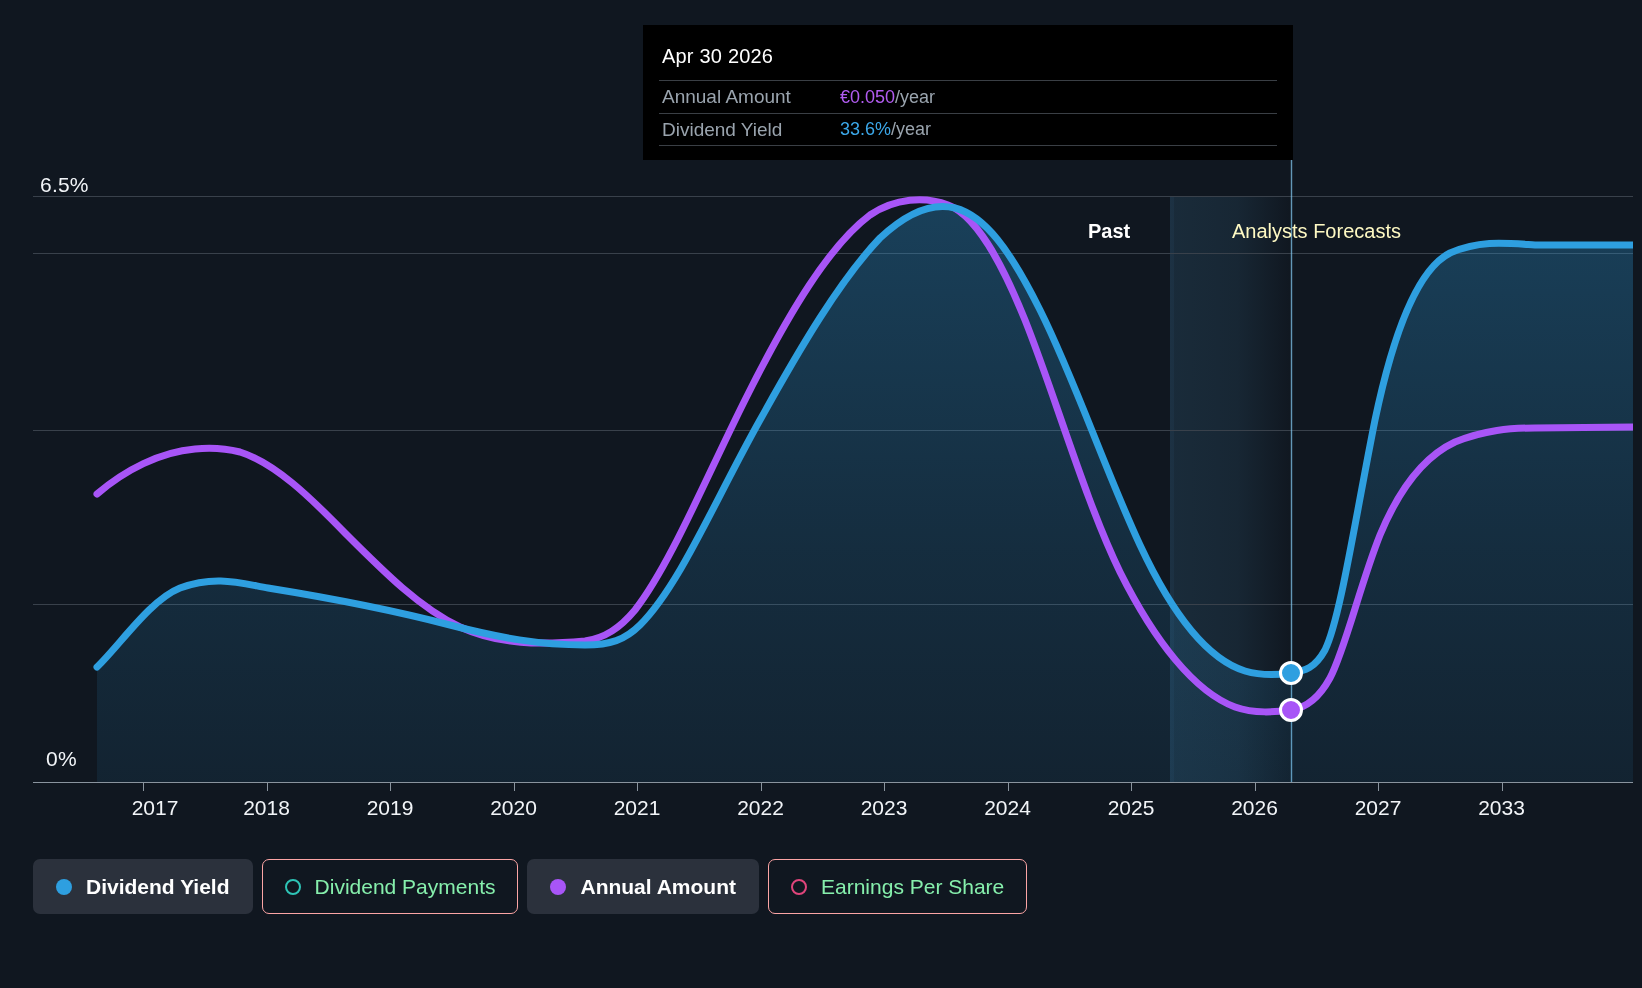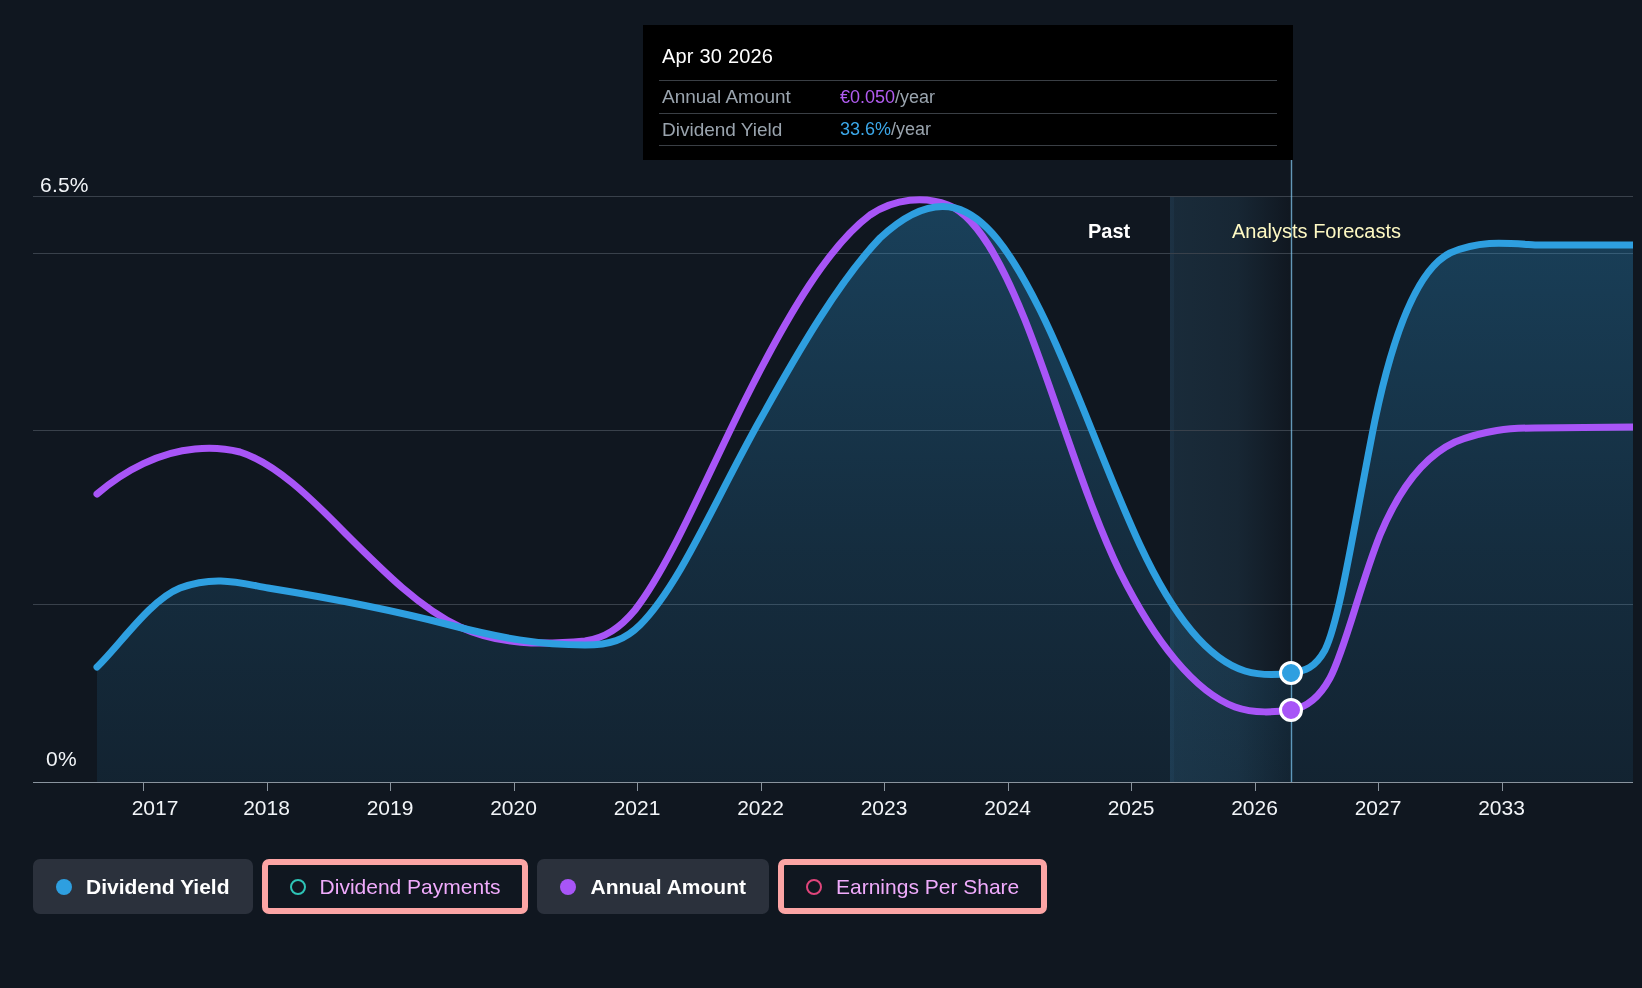--- a/index.html
+++ b/index.html
@@ -63,21 +63,21 @@
   
   .legend {
     position: absolute; left: 33px; top: 859px; display: flex; gap: 9px;
   }
   .leg {
     display: flex; align-items: center; gap: 14px;
     height: 55px; padding: 0 22px; border-radius: 7px;
     font-size: 21px; white-space: nowrap;
   }
   .leg.on  { background: #2b313c; color: #ffffff; font-weight: bold; border: 1px solid transparent; }
-  .leg.off { background: transparent; color: #f0abfc; border: 6px solid #fca5a5; }
+  .leg.off { background: transparent; color: #86efac; border: 1px solid #fca5a5; }
   .dot { width: 16px; height: 16px; border-radius: 50%; flex: none; }
   .dot.hollow { background: transparent; border-width: 2.5px; border-style: solid; }
 </style>
 </head>
 <body>
 
 <div id="app">
 
   <div class="plot-wrap">
     <svg class="plot-svg" width="1642" height="830" viewBox="0 0 1642 830">

